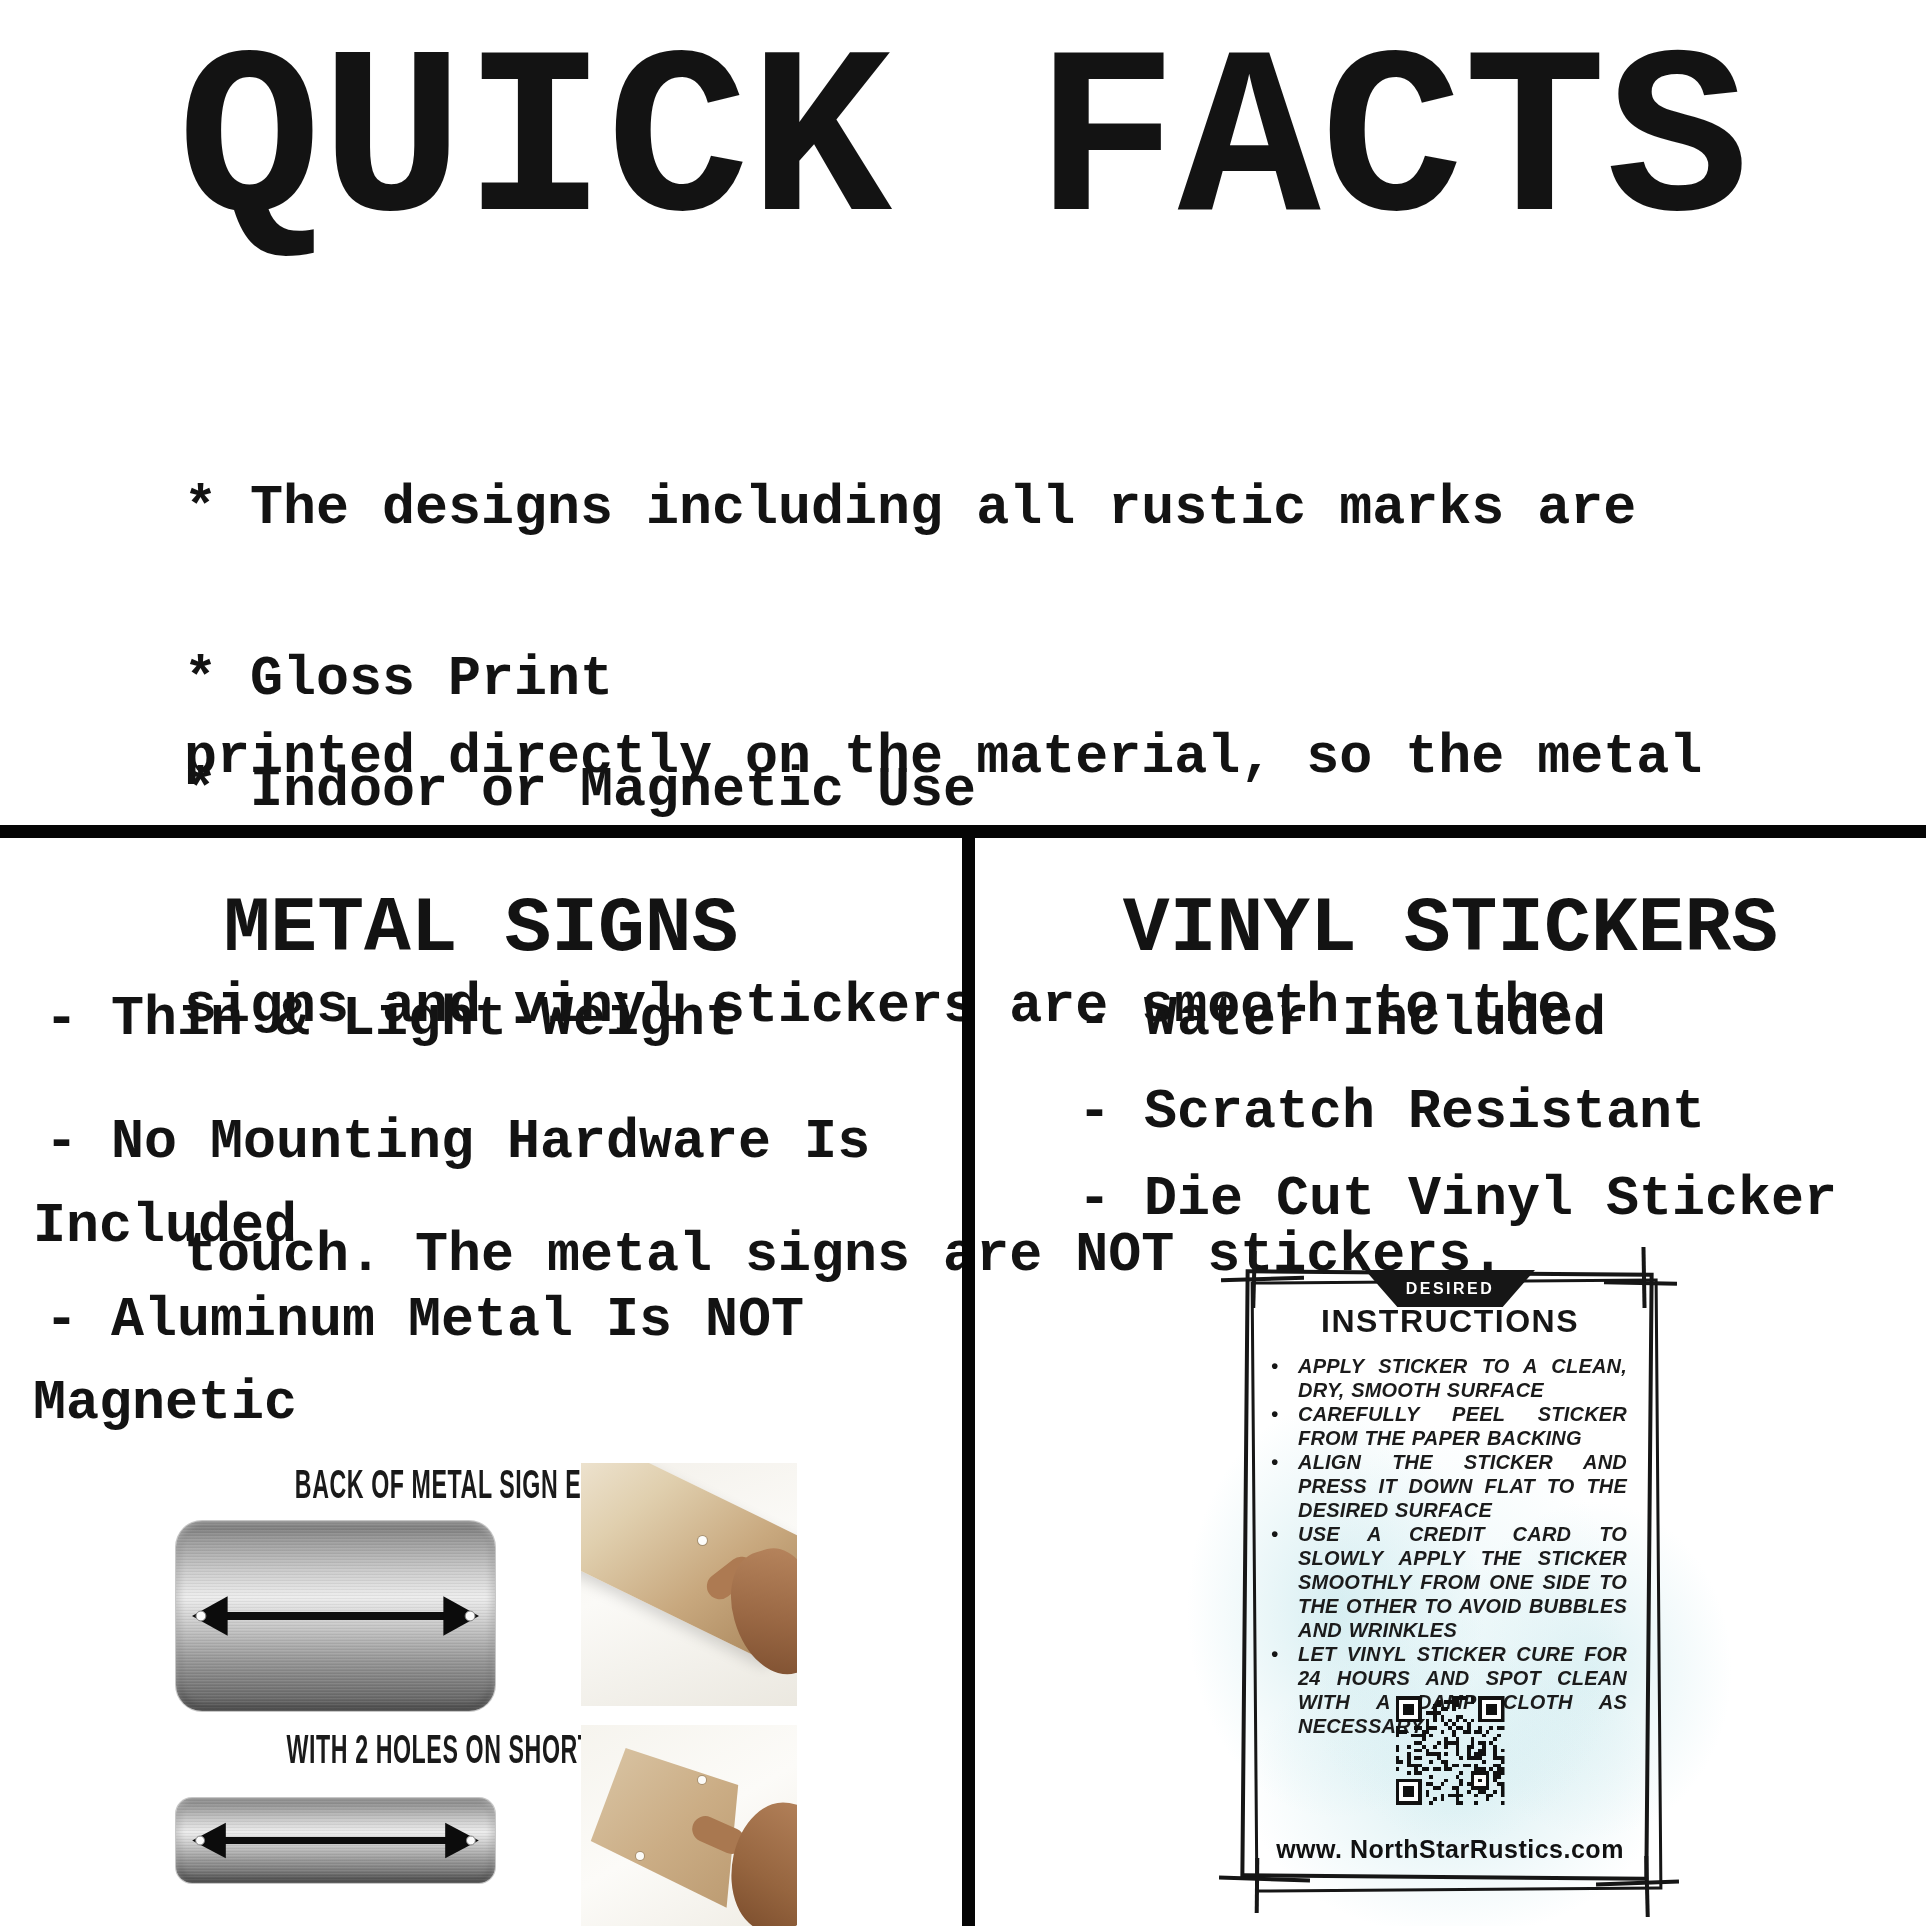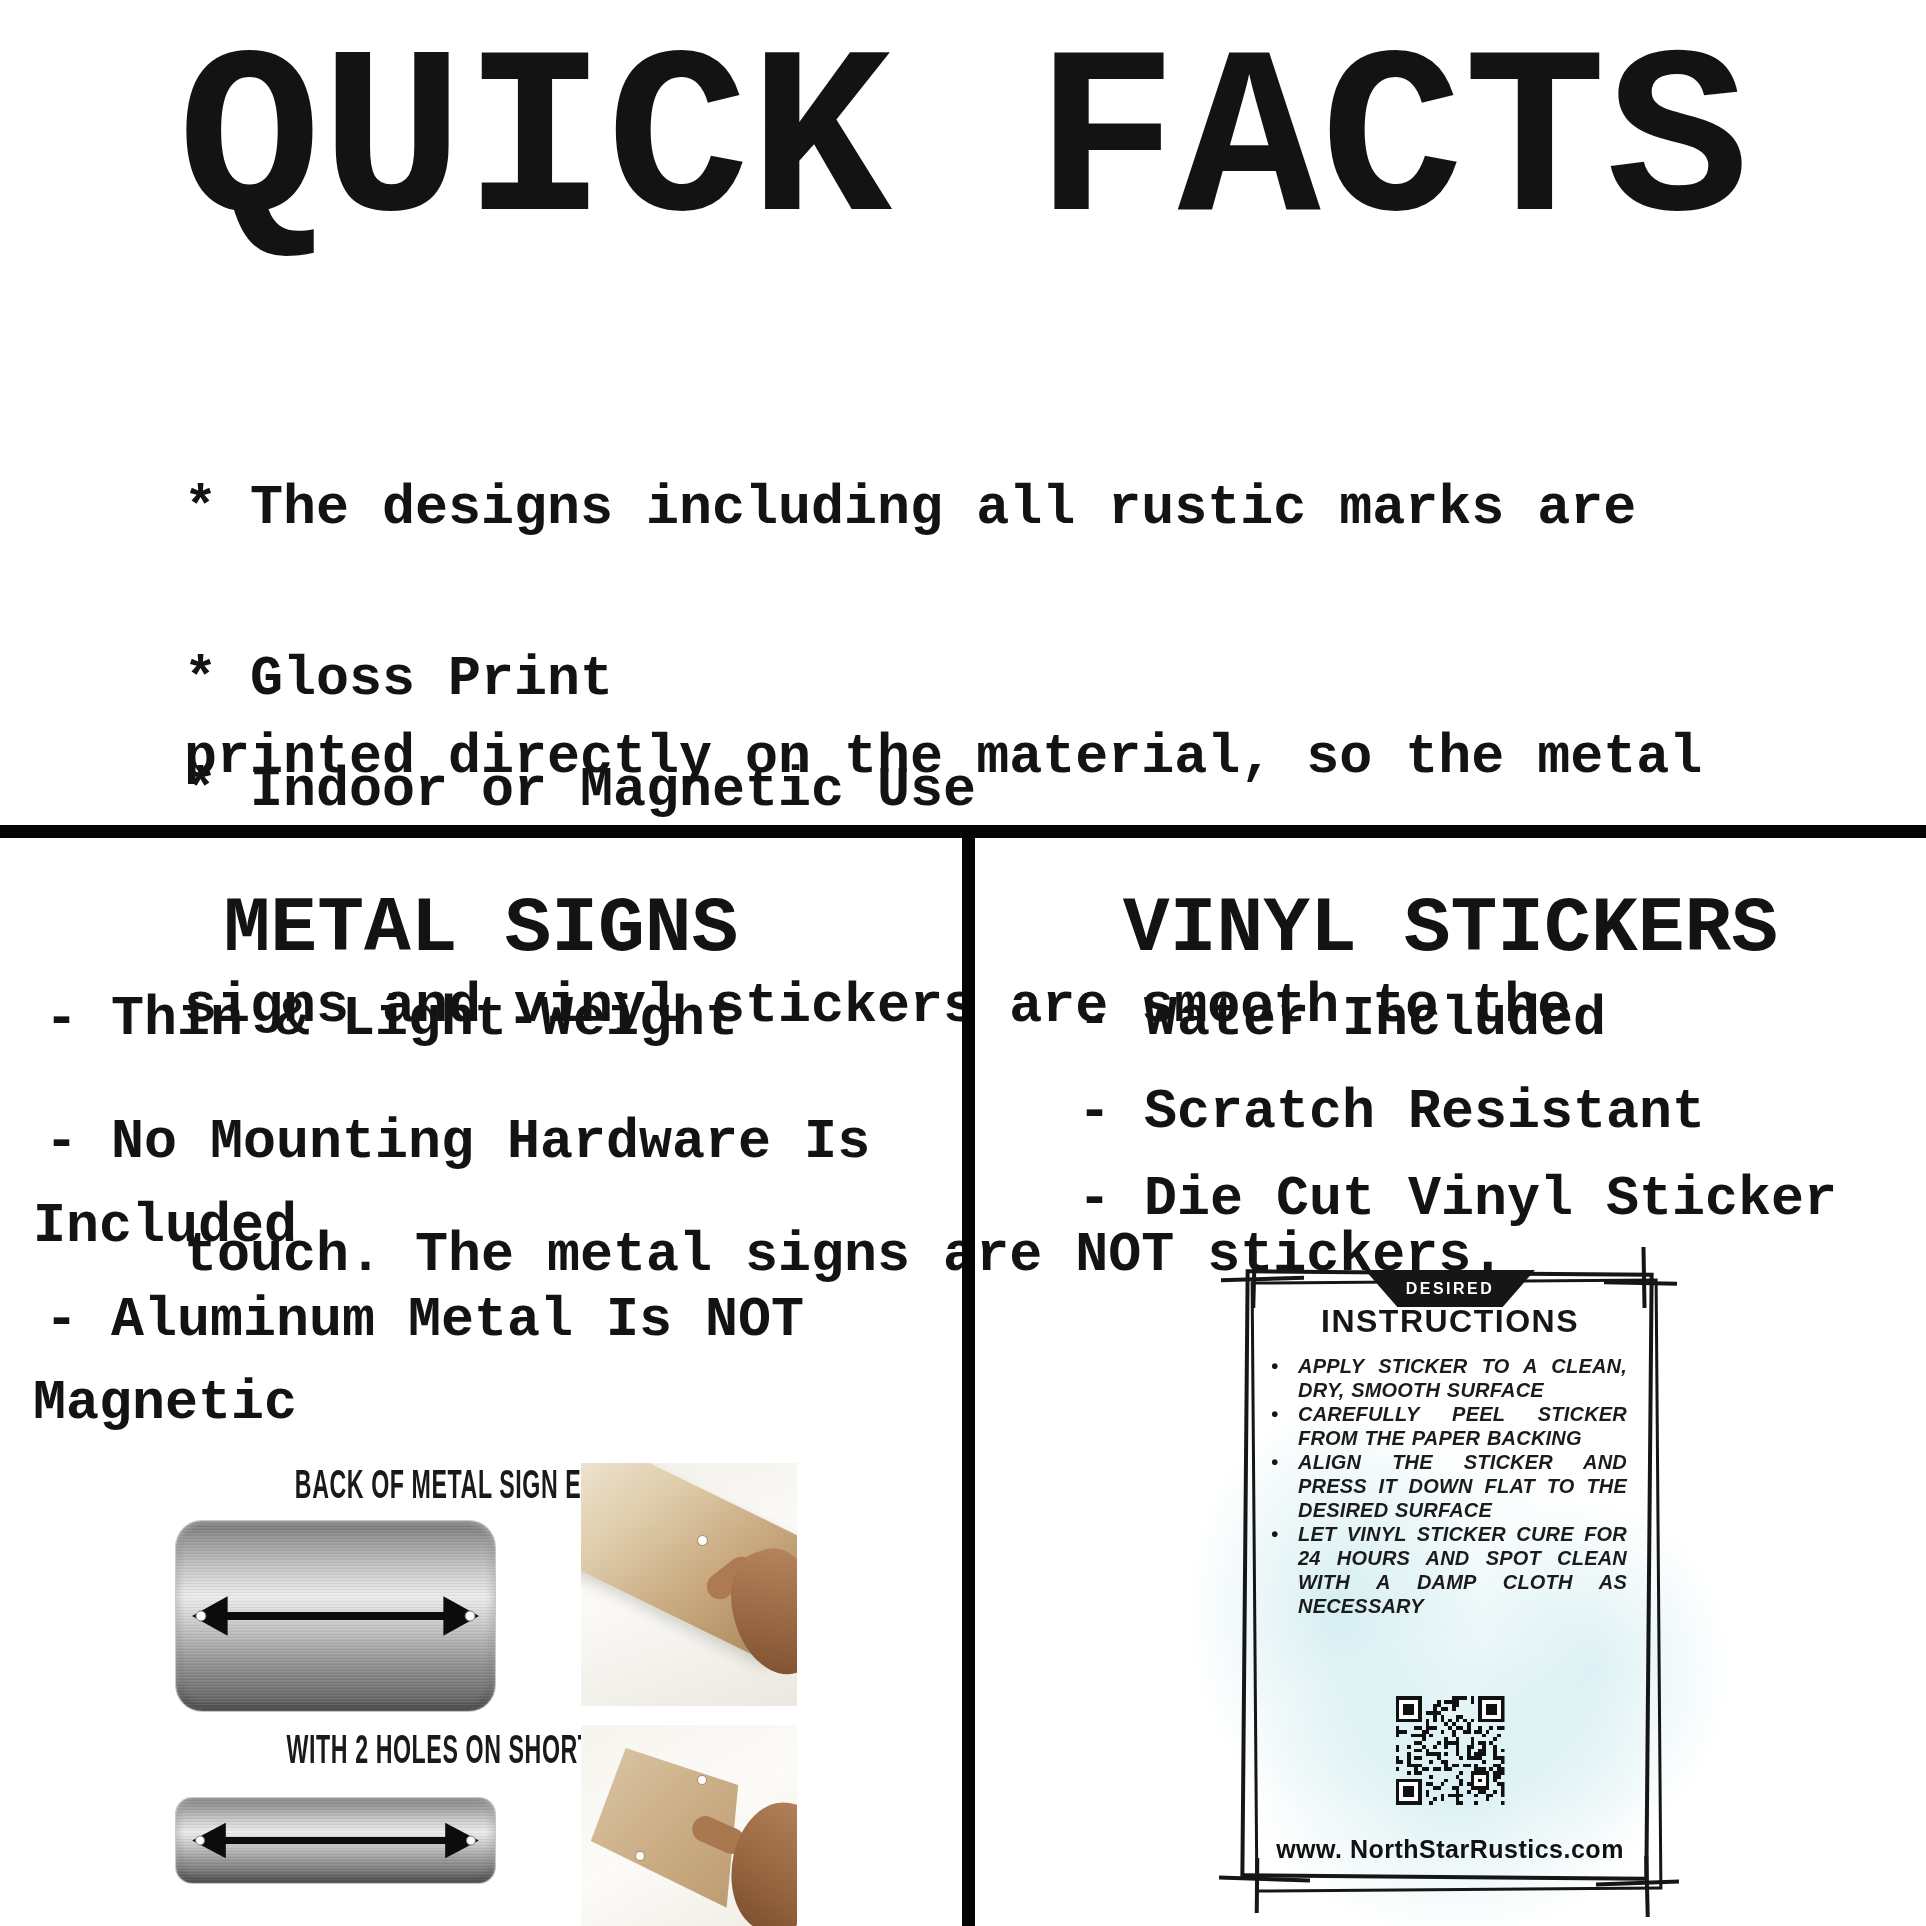--- a/index.html
+++ b/index.html
@@ -235,20 +235,23 @@
 
       <ol class="steps">
         <li>
             <span class="step-text">APPLY  STICKER TO A CLEAN, DRY, SMOOTH SURFACE</span>
           </li>
         <li>
             <span class="step-text">CAREFULLY PEEL STICKER FROM THE PAPER BACKING</span>
           </li>
         <li>
             <span class="step-text">ALIGN THE STICKER AND PRESS IT DOWN FLAT TO THE DESIRED SURFACE</span>
+          </li>
+        <li>
+            <span class="step-text">USE A CREDIT CARD TO SLOWLY APPLY THE STICKER SMOOTHLY FROM ONE SIDE TO THE OTHER TO AVOID BUBBLES AND WRINKLES</span>
           </li>
         <li>
             <span class="step-text">LET VINYL STICKER CURE FOR 24 HOURS AND SPOT CLEAN WITH A DAMP CLOTH AS NECESSARY</span>
           </li>
       </ol>
 
       <div class="qr">
         <svg viewBox="0 0 29 29">
           <g fill="#111">
             <path d="M0 0h7v7H0z"></path>

